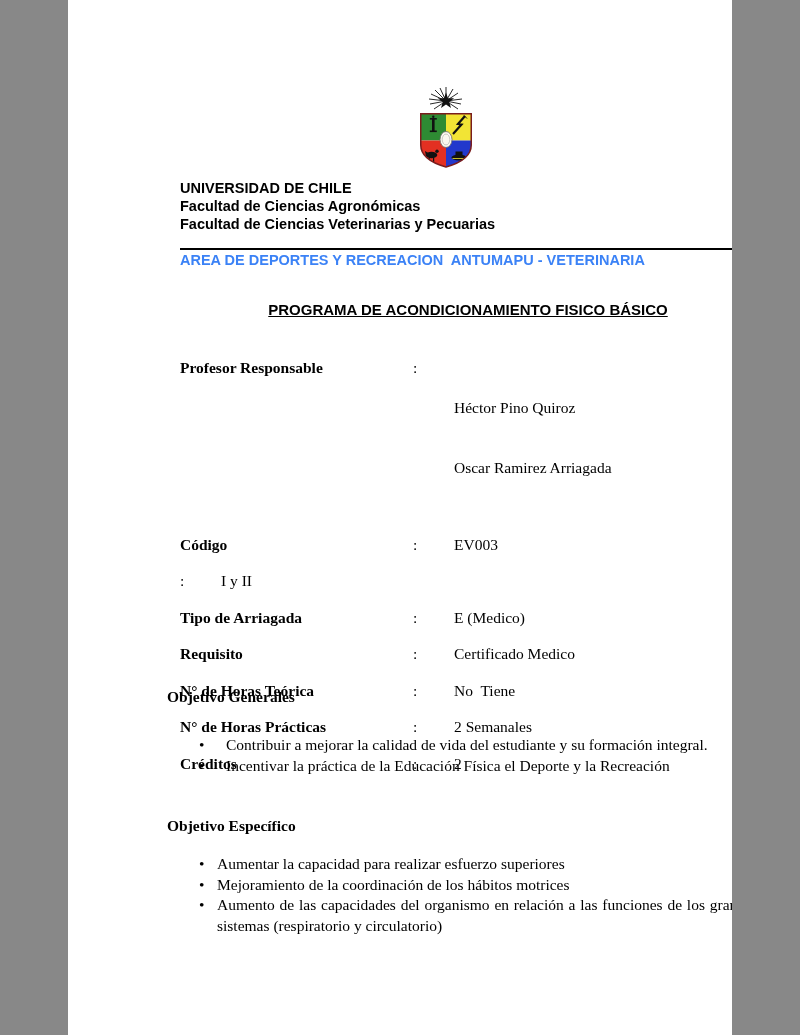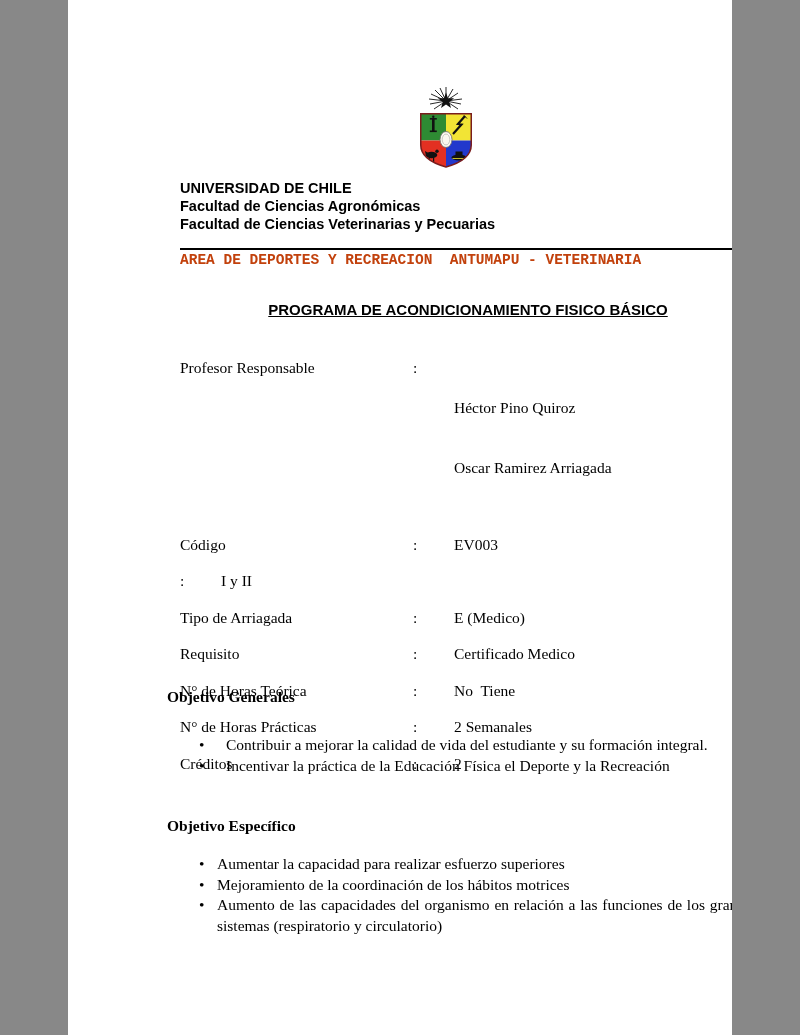--- a/index.html
+++ b/index.html
@@ -21,41 +21,41 @@
     font-family: "Liberation Sans", sans-serif;
     font-weight: bold; font-size: 14.5px; line-height: 17.8px;
     color: #000;
   }
   .header-rule {
     position: absolute; left: 112px; top: 248px; width: 580px; height: 2px;
     background: #000;
   }
   .header-area {
     position: absolute; left: 112px; top: 251px; width: 600px;
-    font-family: Liberation Mono, monospace;
+    font-family: Liberation Sans, sans-serif;
     font-weight: bold; font-size: 14.5px; line-height: 18px;
-    white-space: pre-wrap; color: #c2410c;
+    white-space: pre-wrap; color: #3b82f6;
   }
 
   .doc-title {
     position: absolute; left: 0; top: 300px; width: 800px;
     margin: 0; text-align: center;
     font-family: "Liberation Sans", sans-serif;
     font-weight: bold; font-size: 15px; line-height: 20px;
     text-decoration: underline;
     color: #000;
   }
 
   .fields {
     position: absolute; left: 112px; top: 358px; width: 578px;
     font-family: "Liberation Serif", serif;
     font-size: 15.5px; line-height: 20px; color: #000;
   }
   .frow { display: flex; margin-bottom: 16.5px; }
-  .flabel { width: 233px; font-weight: normal; }
+  .flabel { width: 233px; font-weight: bold; }
   .fsep { width: 41px; }
   .fvals { flex: 1; white-space: pre-wrap; }
 
   .sec-heading {
     position: absolute; left: 99px; margin: 0;
     font-family: "Liberation Serif", serif;
     font-weight: bold; font-size: 15.5px; line-height: 20px; color: #000;
   }
   #heading-generales { top: 687px; }
   #heading-especifico { top: 816px; }

